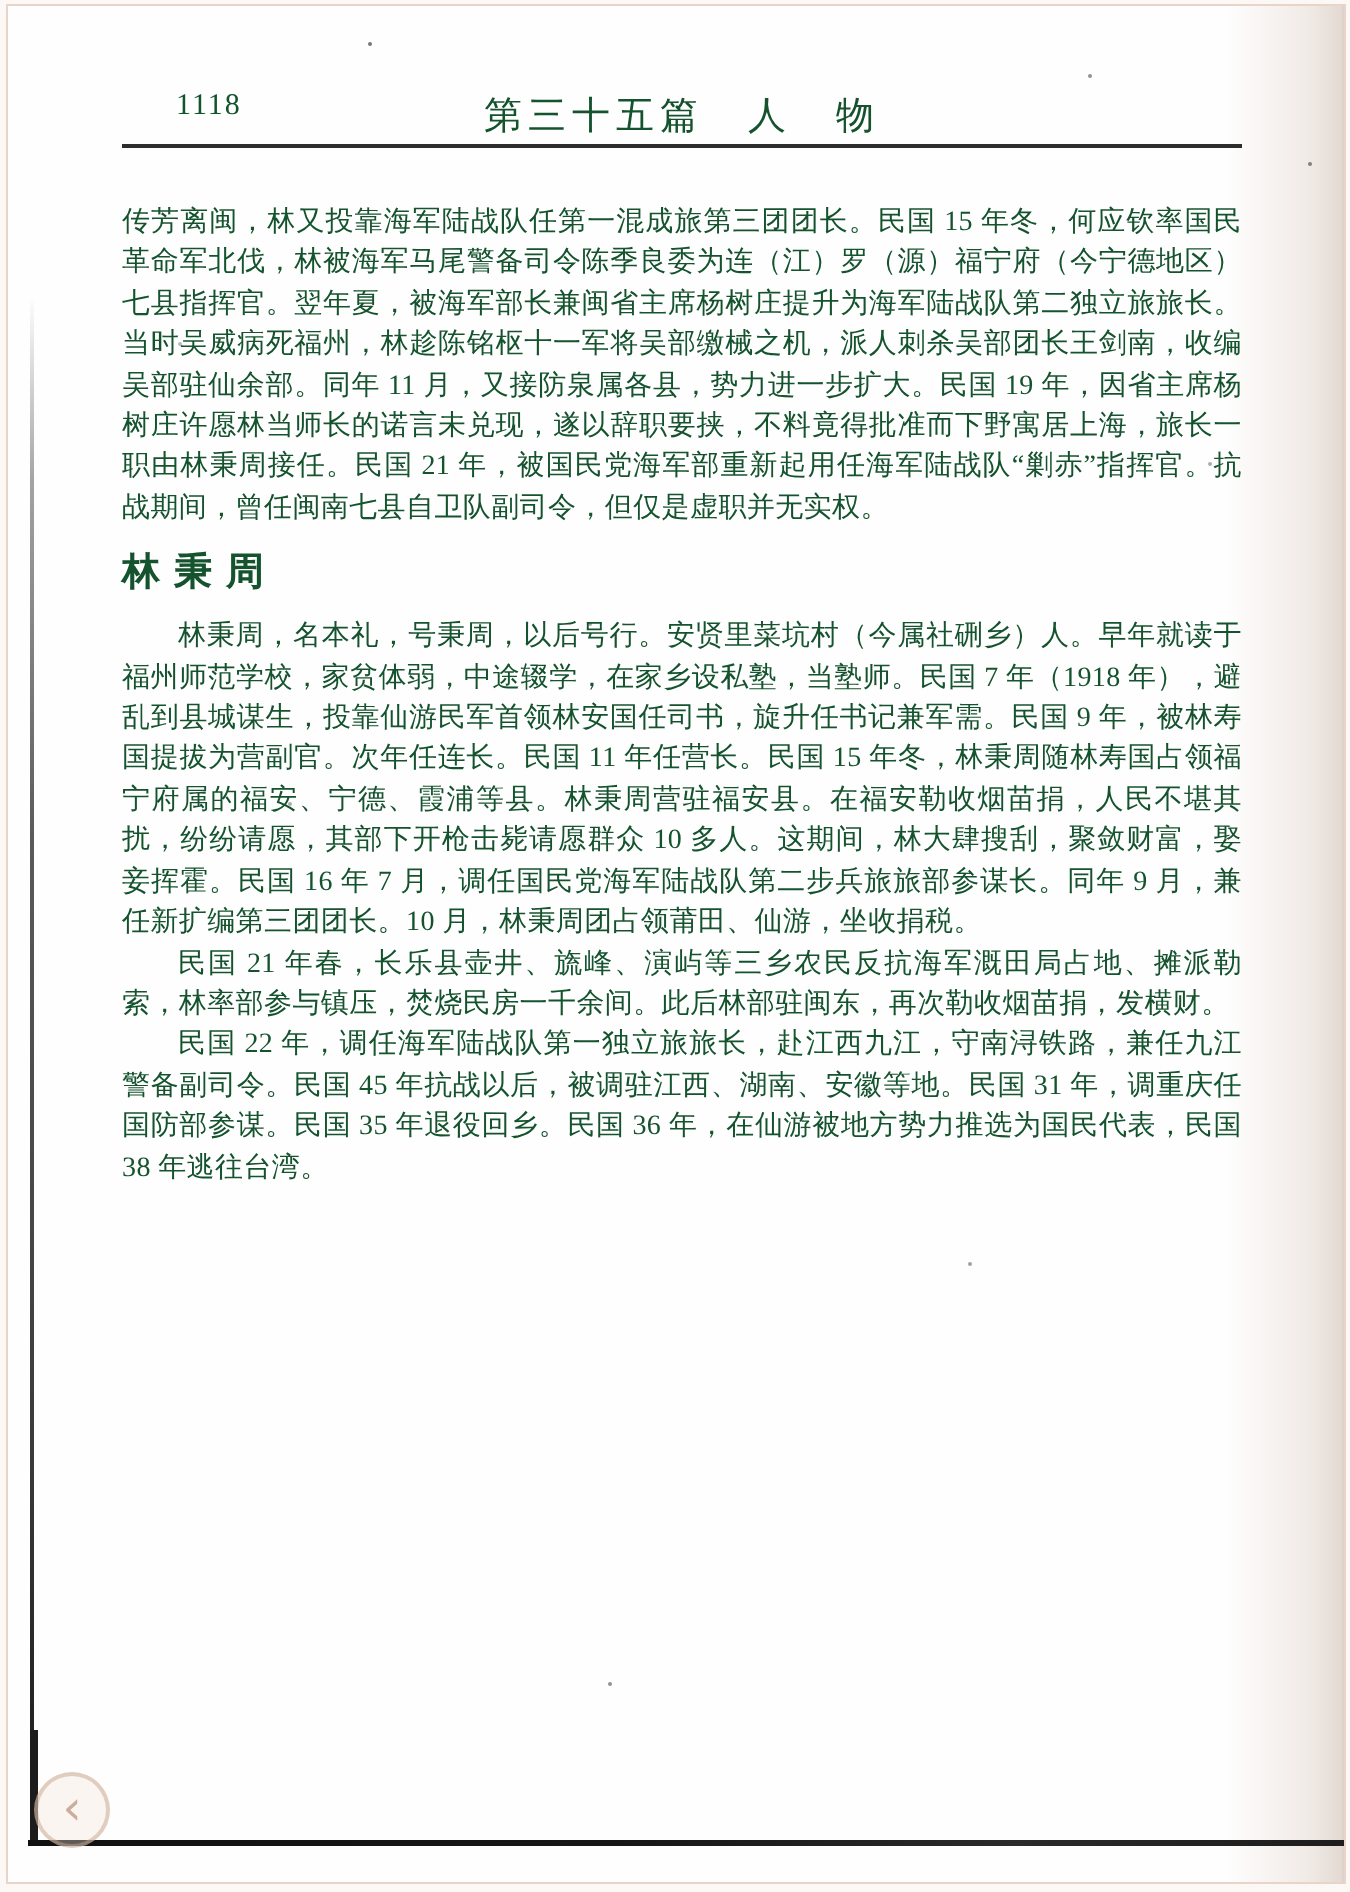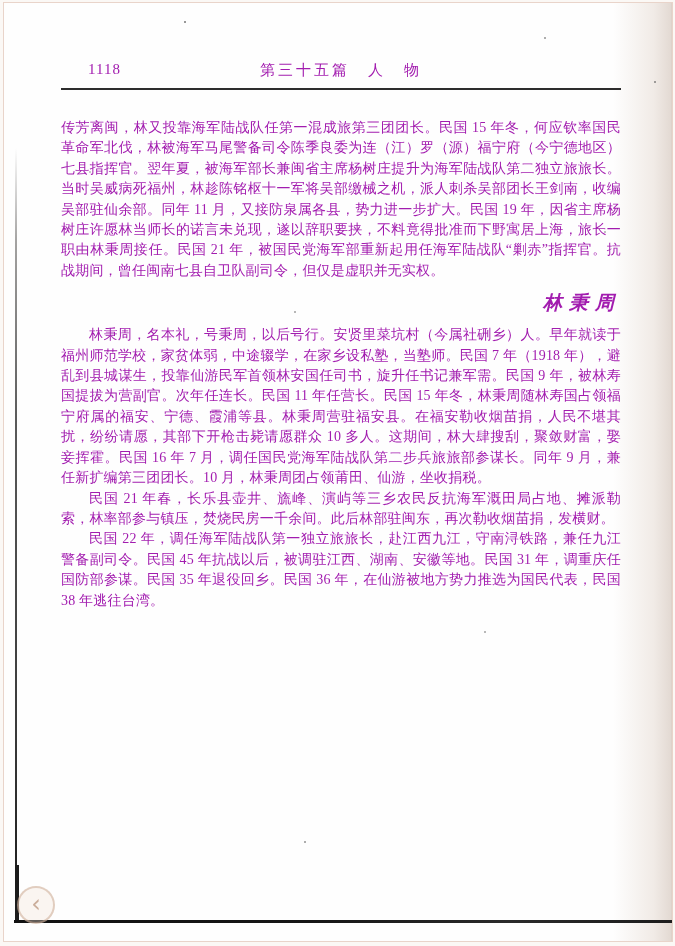--- a/index.html
+++ b/index.html
@@ -46,53 +46,52 @@
     position: absolute; left: 180px; top: 18px; width: 2px; height: 2px;
     background: #555;
     box-shadow: 360px 16px 0 #777, 110px 290px 0 #888, 470px 60px 0 #666,
                 -40px 380px 0 #999, 300px 610px 0 #8a8a8a, 120px 820px 0 #777,
                 420px 210px 0 #9a9a9a, -95px 150px 0 #aaa;
     border-radius: 50%;
     opacity: .8;
   }
   
   .content {
-    position: absolute; left: 57px; top: 16px; width: 560px;
-    color: #a21caf;
+    position: absolute; left: 57px; top: 0; width: 560px;
+    color: #14532d;
   }
   .page-head {
     position: relative; margin-top: 42px; height: 20px;
   }
   .page-num {
     position: absolute; left: 27px; top: 0;
     font-size: 15px; letter-spacing: 1px;
   }
   .head-title {
     text-align: center;
-    font-size: 15px; letter-spacing: 3px;
+    font-size: 19px; letter-spacing: 3px;
     font-weight: 400;
   }
   .head-rule {
     margin-top: 7px; height: 2px; background: #2d2d2d;
   }
   .body-text { margin-top: 28px; }
   p.para {
     margin: 0;
     font-size: 14px;
     line-height: 20.4px;
     text-align: justify;
     letter-spacing: 0.2px;
   }
   p.para.indent { text-indent: 2em; }
   h2.section-heading {
     margin: 9px 0 9px 0;
-    text-align: right;
+    text-align: left;
     font-size: 19px;
     font-weight: 600;
-    font-style: italic;
     letter-spacing: 7px;
     line-height: 26px;
   }
   
   .back-button {
     position: absolute; left: 17px; top: 886px;
     width: 34px; height: 34px;
     border-radius: 50%;
     border: 2px solid rgba(199,163,140,0.5);
     background: rgba(243,228,218,0.35);

